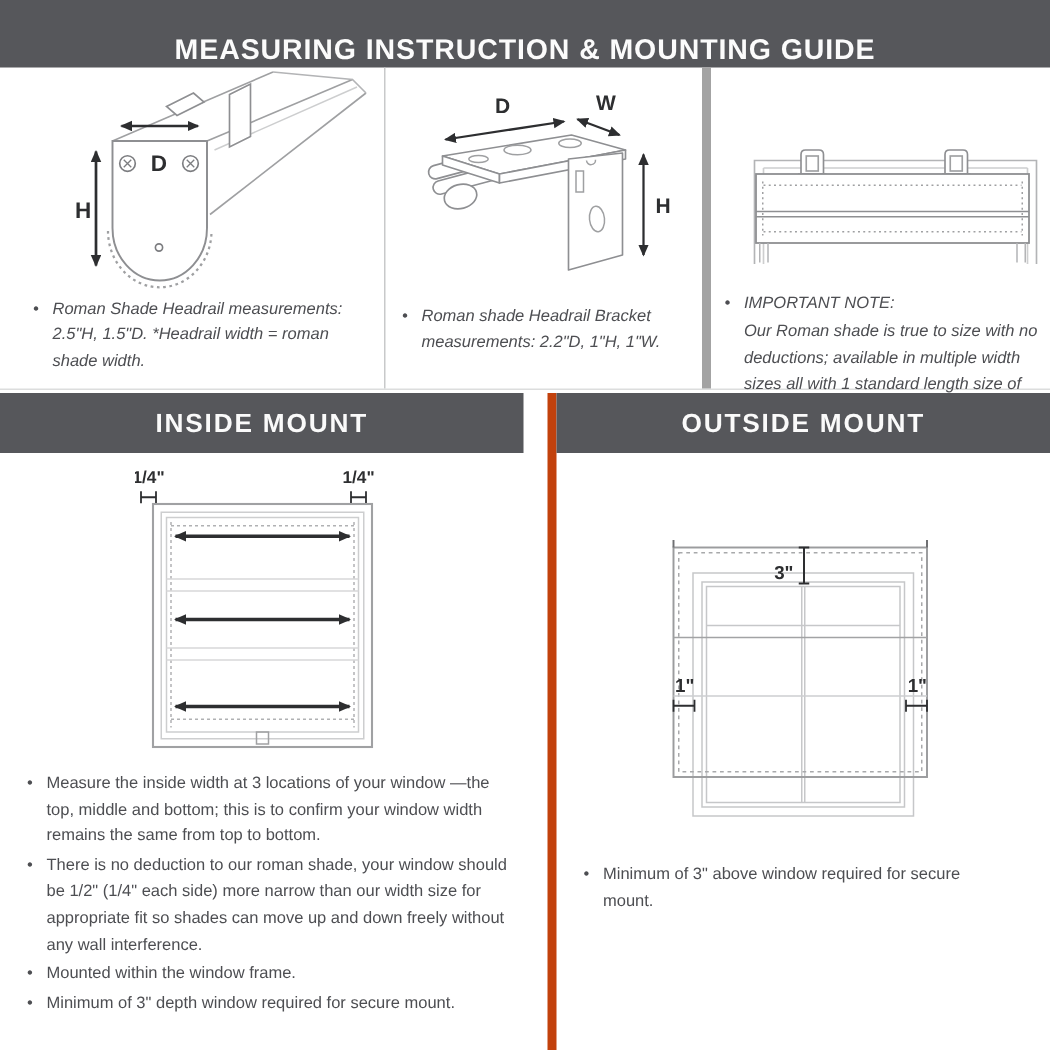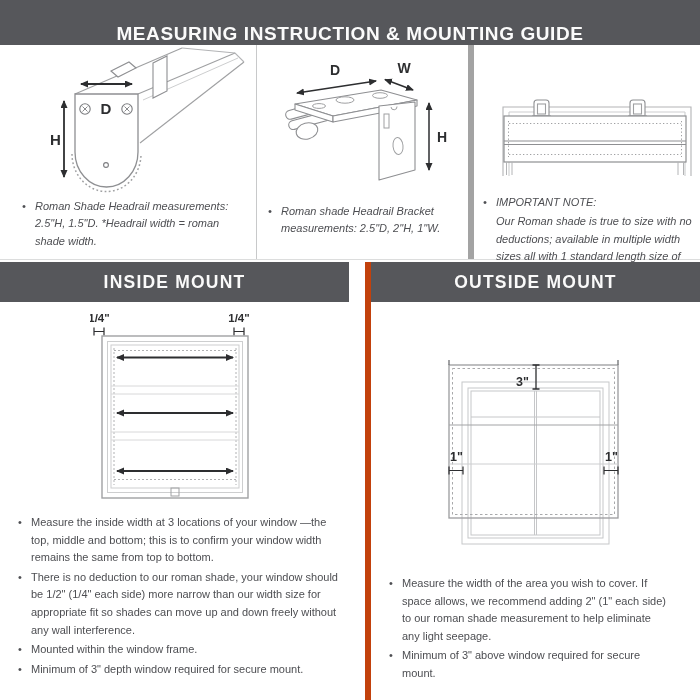--- a/index.html
+++ b/index.html
@@ -133,21 +133,21 @@
           <line x1="16" y1="33" x2="95" y2="21" marker-start="url(#ah2)" marker-end="url(#ah2)"></line>
           <line x1="104" y1="19.5" x2="132" y2="30" marker-start="url(#ah2)" marker-end="url(#ah2)"></line>
           <line x1="148" y1="43" x2="148" y2="110" marker-start="url(#ah2)" marker-end="url(#ah2)"></line>
         </g>
         <text x="54" y="15" font-size="14" text-anchor="middle">D</text>
         <text x="123" y="13" font-size="14" text-anchor="middle">W</text>
         <text x="156" y="82" font-size="14">H</text>
       </svg>
       <div class="note">
         <ul class="bullets">
-            <li>Roman shade Headrail Bracket measurements: 2.5"D, 2"H, 1"W.</li>
+            <li>Roman shade Headrail Bracket measurements: 2.2"D, 1"H, 1"W.</li>
           </ul>
       </div>
     </div>
 
     <div class="col col-3">
       <svg class="svg-frontview" width="210" height="120" viewBox="0 0 210 120">
         <g stroke="#b3b4b6" fill="none" stroke-width="1.1">
           <path d="M7,78 V9 H195 V78"></path>
           <path d="M13,14 V78 M189,14 V78" stroke="#cdcecf"></path>
           <path d="M13,14 H189" stroke="#cdcecf"></path>
@@ -234,18 +234,17 @@
         <path d="M3,65 H172" stroke="#a2a3a5" stroke-width="1"></path>
         <path d="M3,104 H172" stroke="#cdced0" stroke-width="1"></path>
         <path d="M86.5,5 H93.5 M90,5 V29 M86.5,29 H93.5" stroke="#2d2e30" stroke-width="1.3" fill="none"></path>
         <text x="83" y="26" font-size="12.5" text-anchor="end">3"</text>
         <text x="4" y="101" font-size="12.5">1"</text>
         <text x="172" y="101" font-size="12.5" text-anchor="end">1"</text>
         <path d="M3,106.5 V114.5 M3,110.5 H17 M17,106.5 V114.5" stroke="#2d2e30" stroke-width="1.2" fill="none"></path>
         <path d="M158,106.5 V114.5 M158,110.5 H172 M172,106.5 V114.5" stroke="#2d2e30" stroke-width="1.2" fill="none"></path>
       </svg>
       <ul class="bullets">
-          <li>Measure the width of the area you wish to cover. If space allows, we recommend adding 2" (1" each side) to our roman shade measurement to help eliminate any light seepage.</li>
           <li>Minimum of 3" above window required for secure mount.</li>
         </ul>
     </div>
   </section>
 </div>
 
 </body></html>

